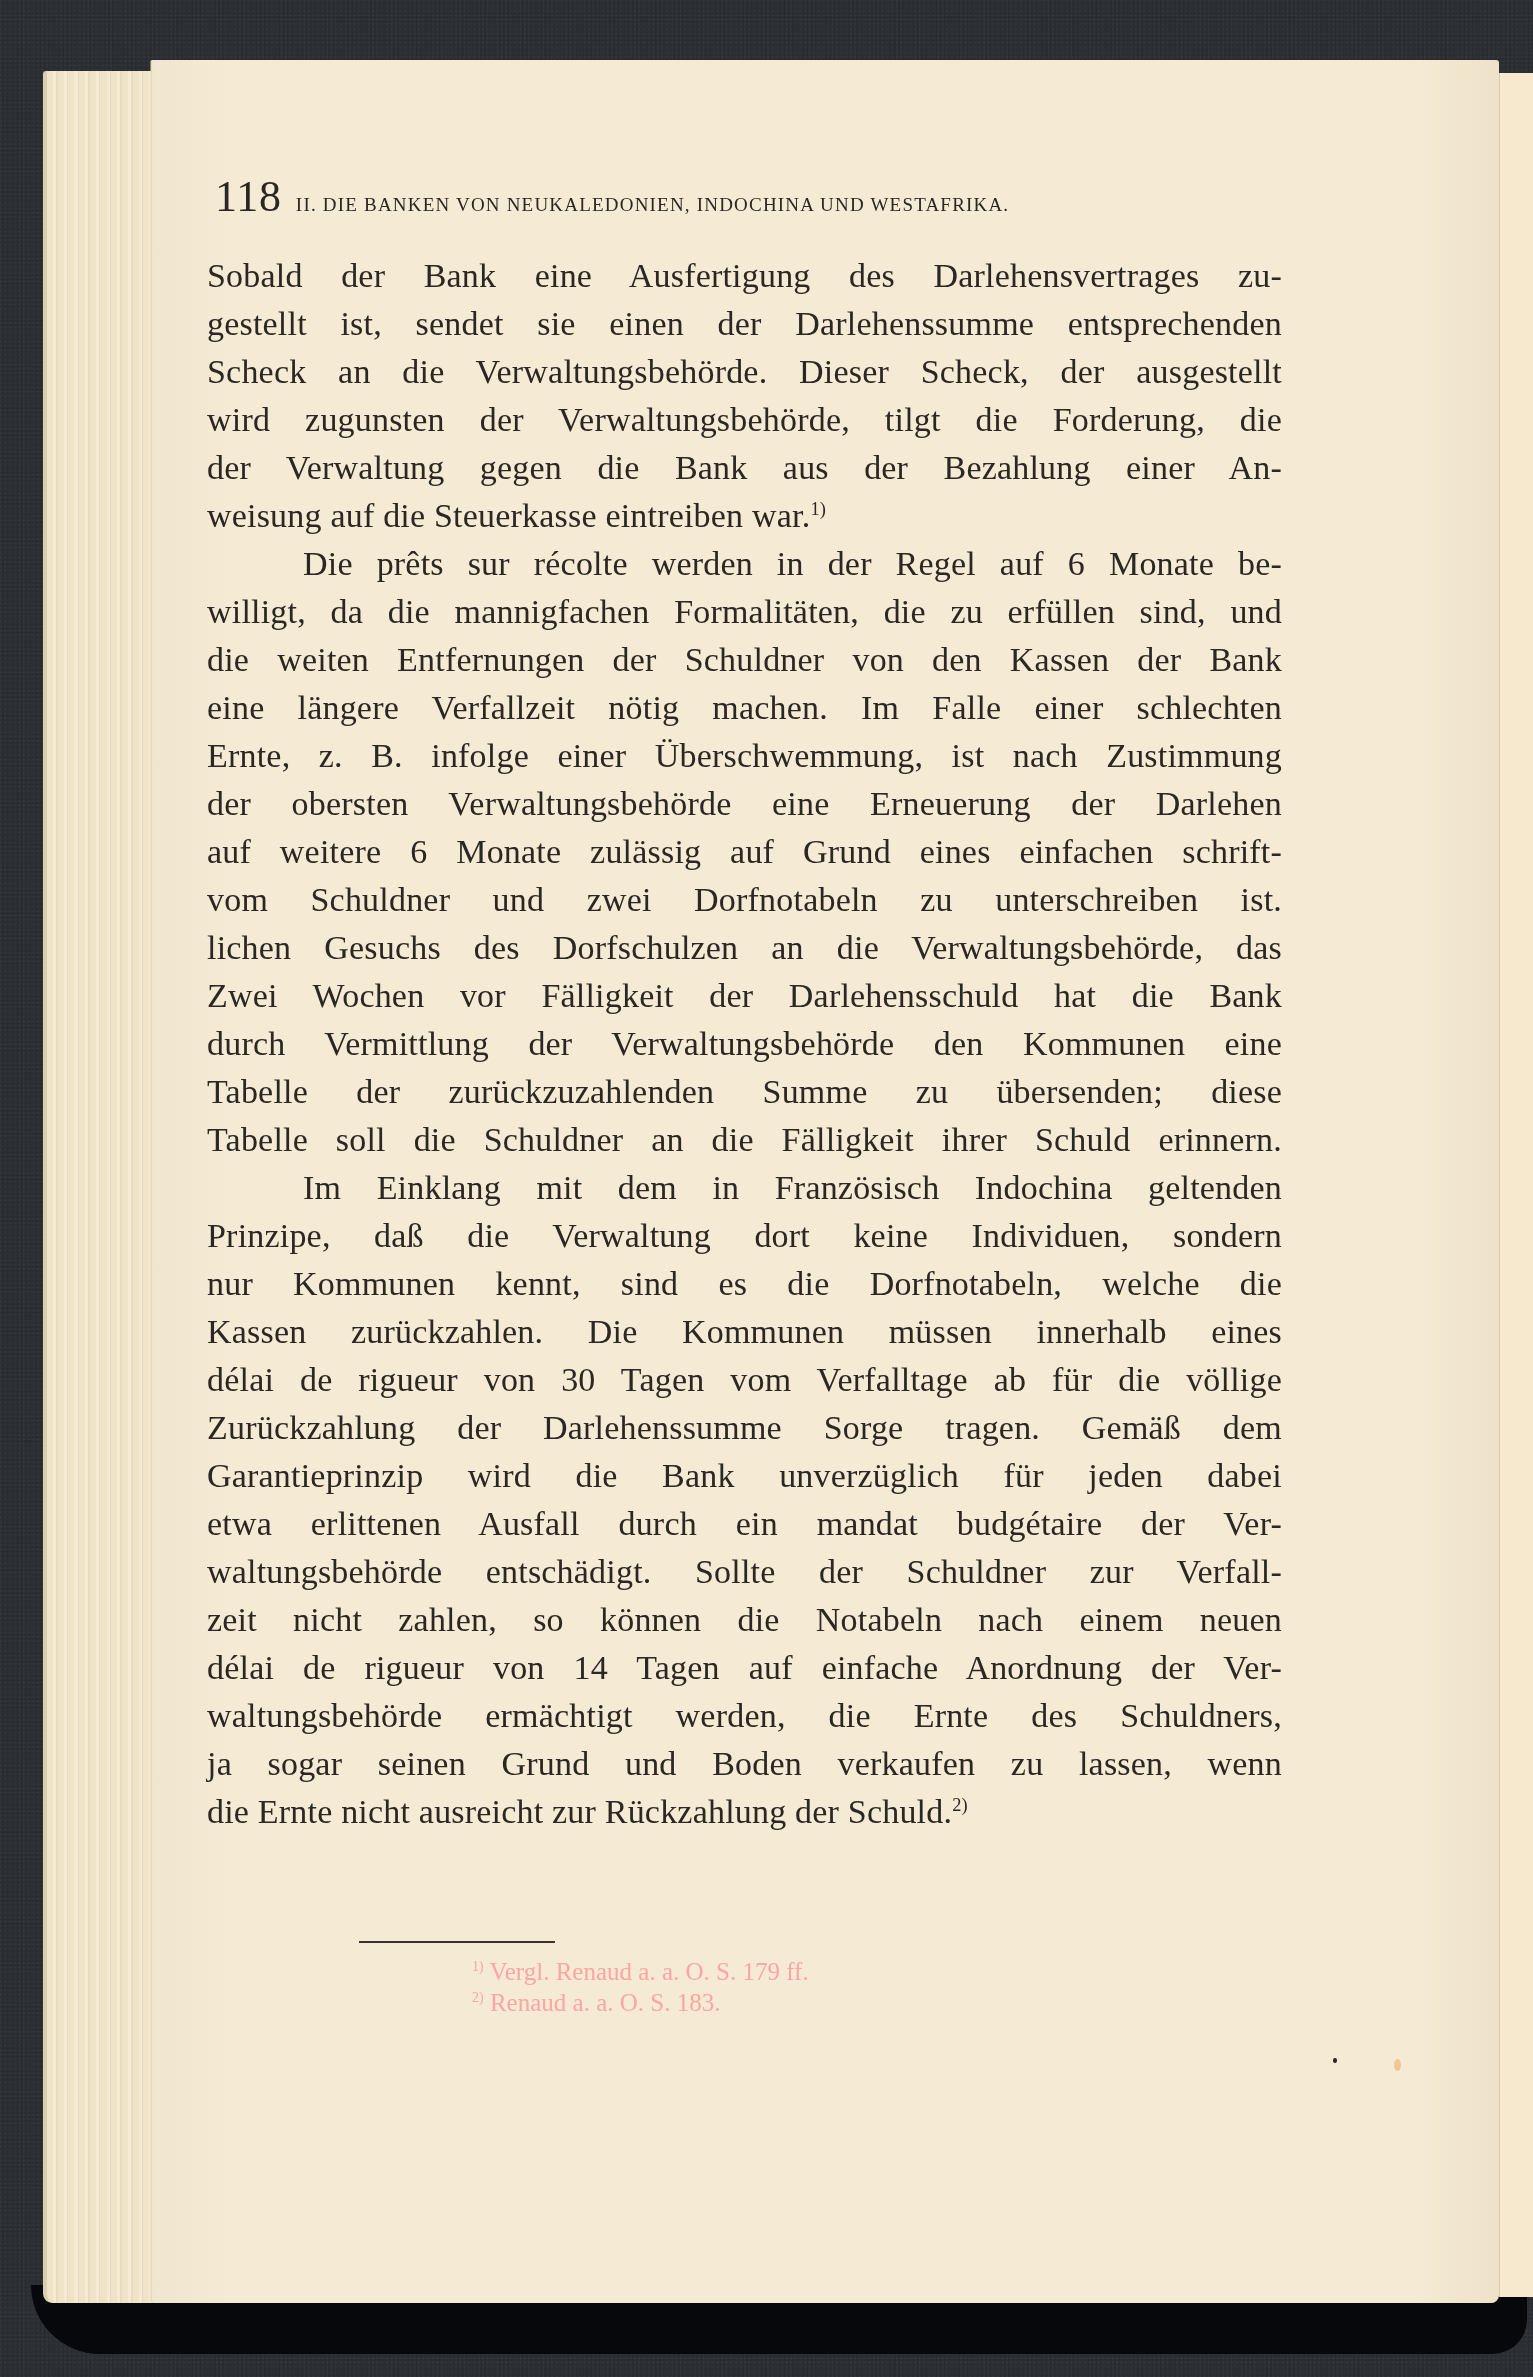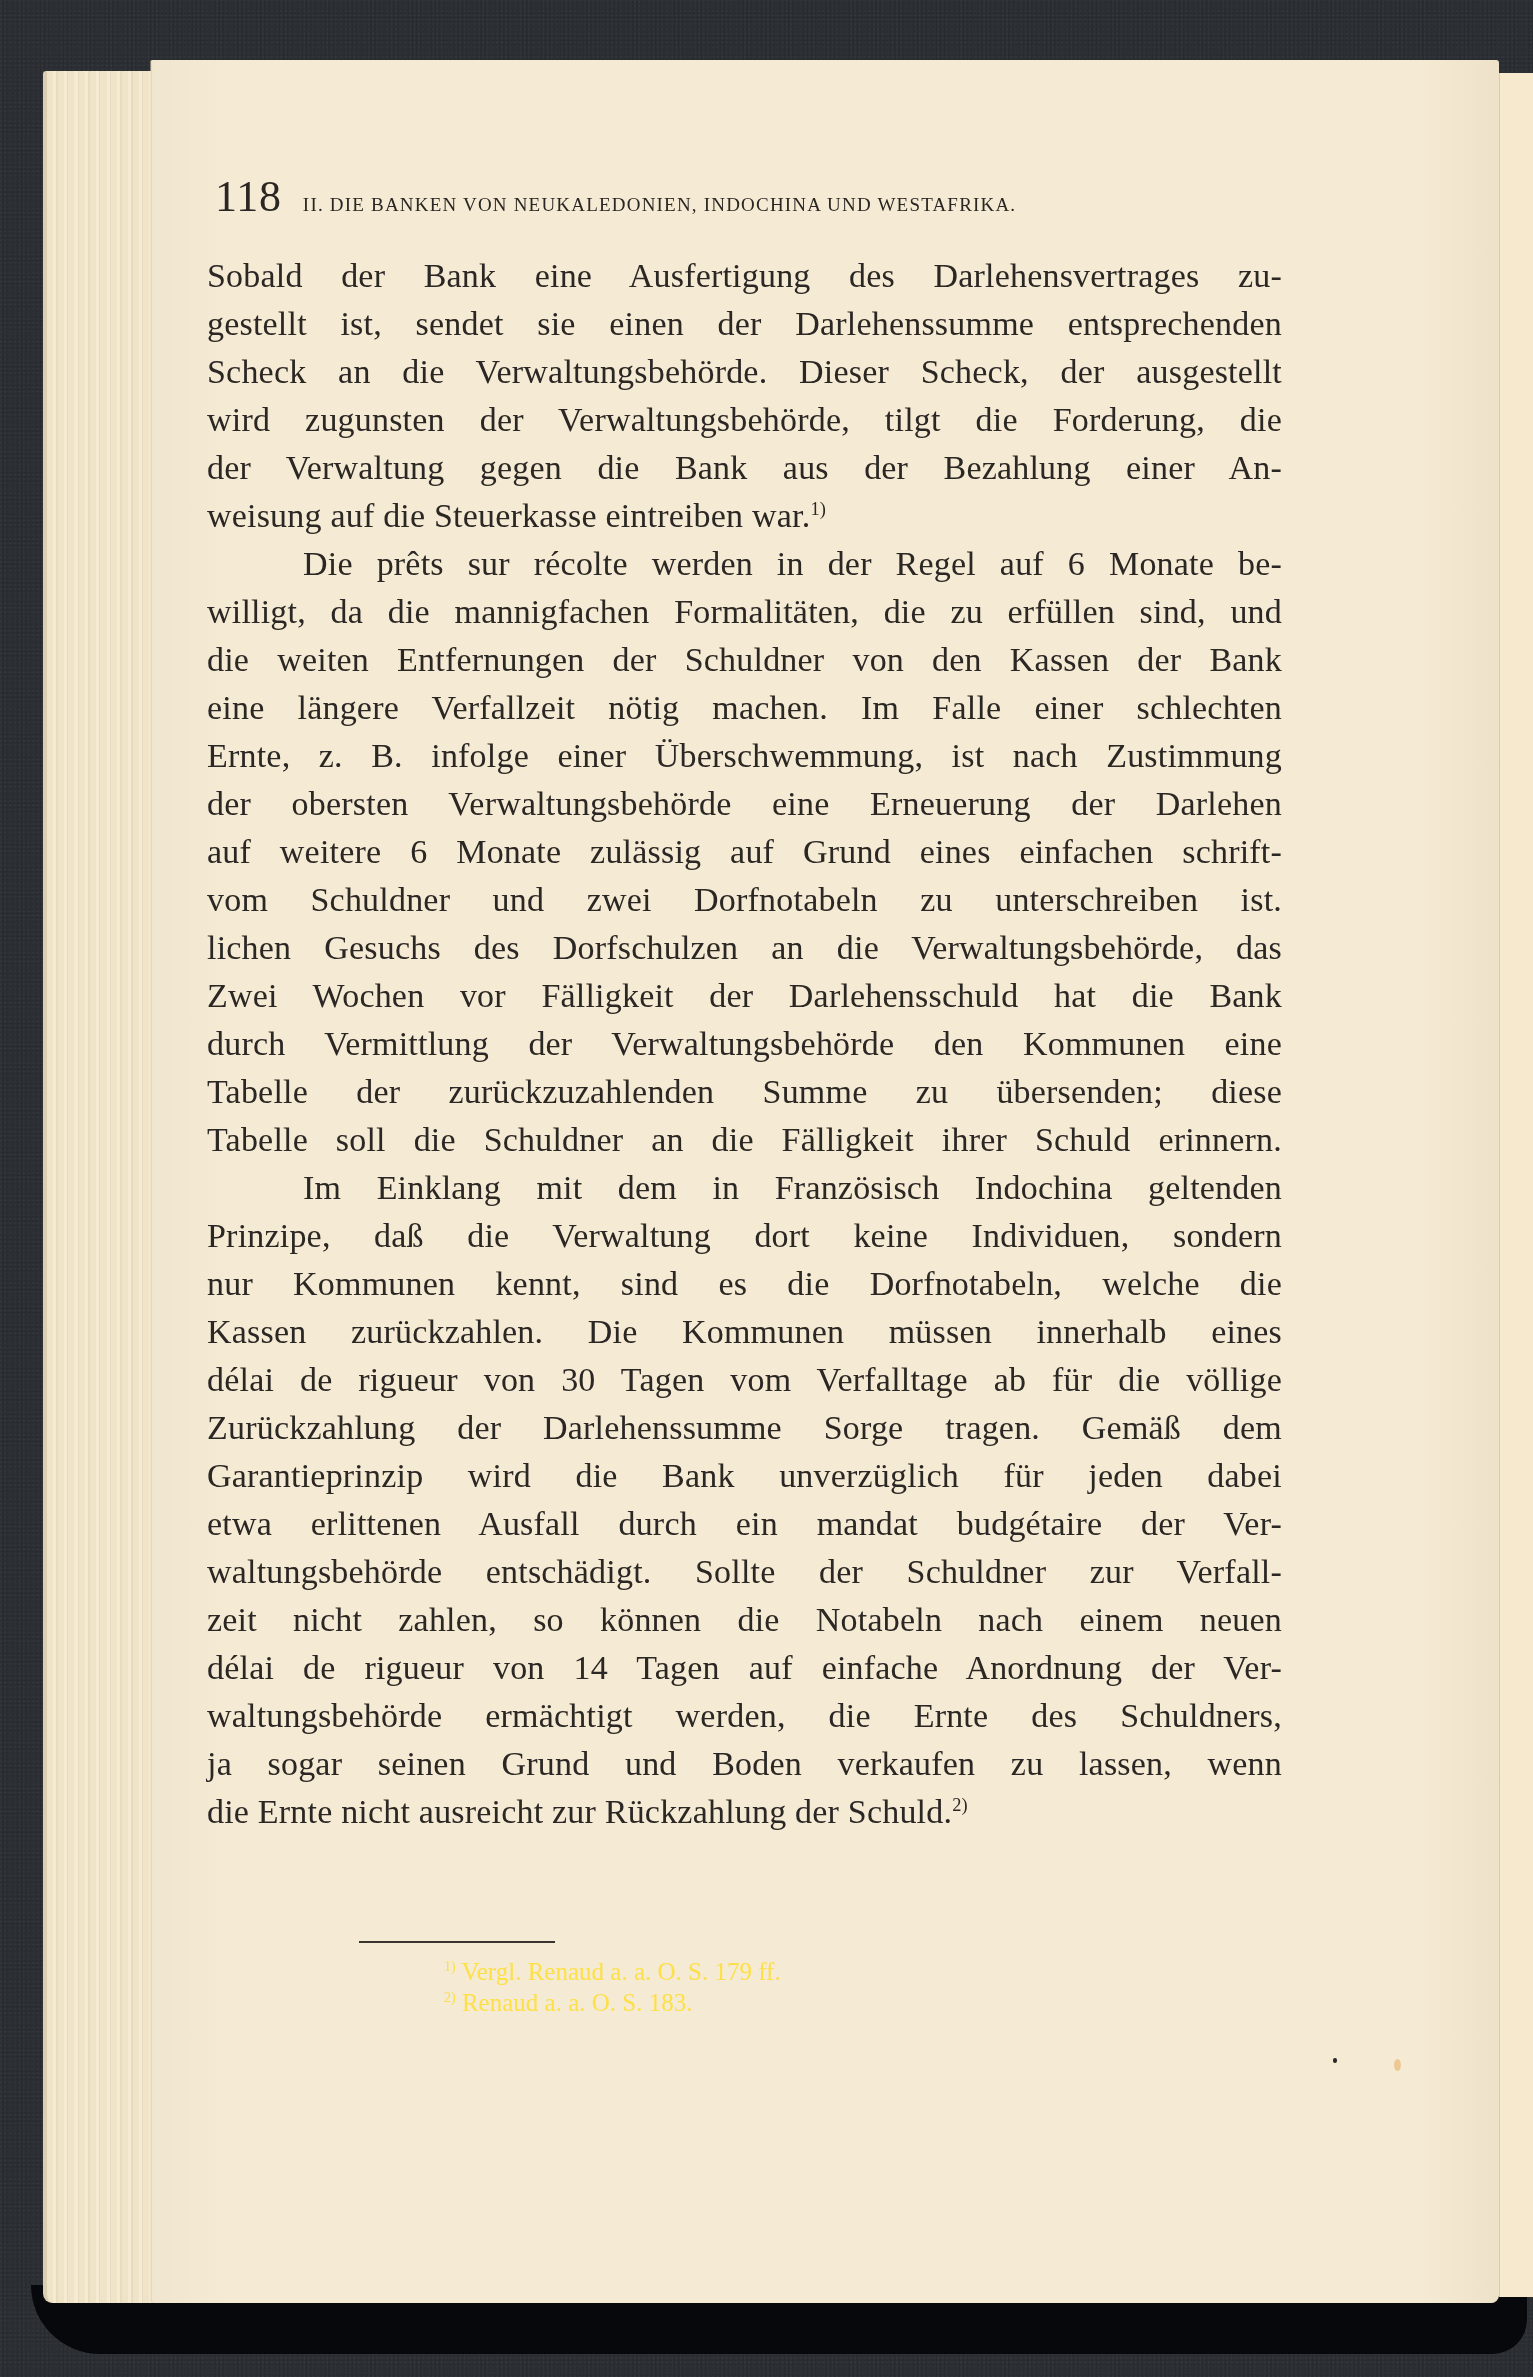--- a/index.html
+++ b/index.html
@@ -69,21 +69,21 @@
       white-space: nowrap;
       color: #2a2623;
     }
     .page-number {
       font-size: 44px;
       letter-spacing: 0.8px;
     }
     .running-head {
       font-size: 20px;
       letter-spacing: 1.2px;
-      margin-left: 18px;
+      margin-left: 11px;
       font-variant: small-caps;
       text-transform: uppercase;
       font-size: 19px;
     }
     .body-text {
       position: absolute;
       left: 207px;
       top: 252px;
       width: 1075px;
       color: #2b2724;
@@ -113,23 +113,23 @@
     .footnote-rule {
       position: absolute;
       left: 359px;
       top: 1941px;
       width: 196px;
       height: 1.5px;
       background: #3a3430;
     }
     .footnotes {
       position: absolute;
-      left: 444px;
+      left: 472px;
       top: 1956px;
-      color: #fde047;
+      color: #fca5a5;
       font-size: 25px;
       line-height: 31px;
     }
     .footnote {
       display: block;
       white-space: nowrap;
     }
     .footnote sup {
       font-size: 14px;
       vertical-align: 9.2px;

